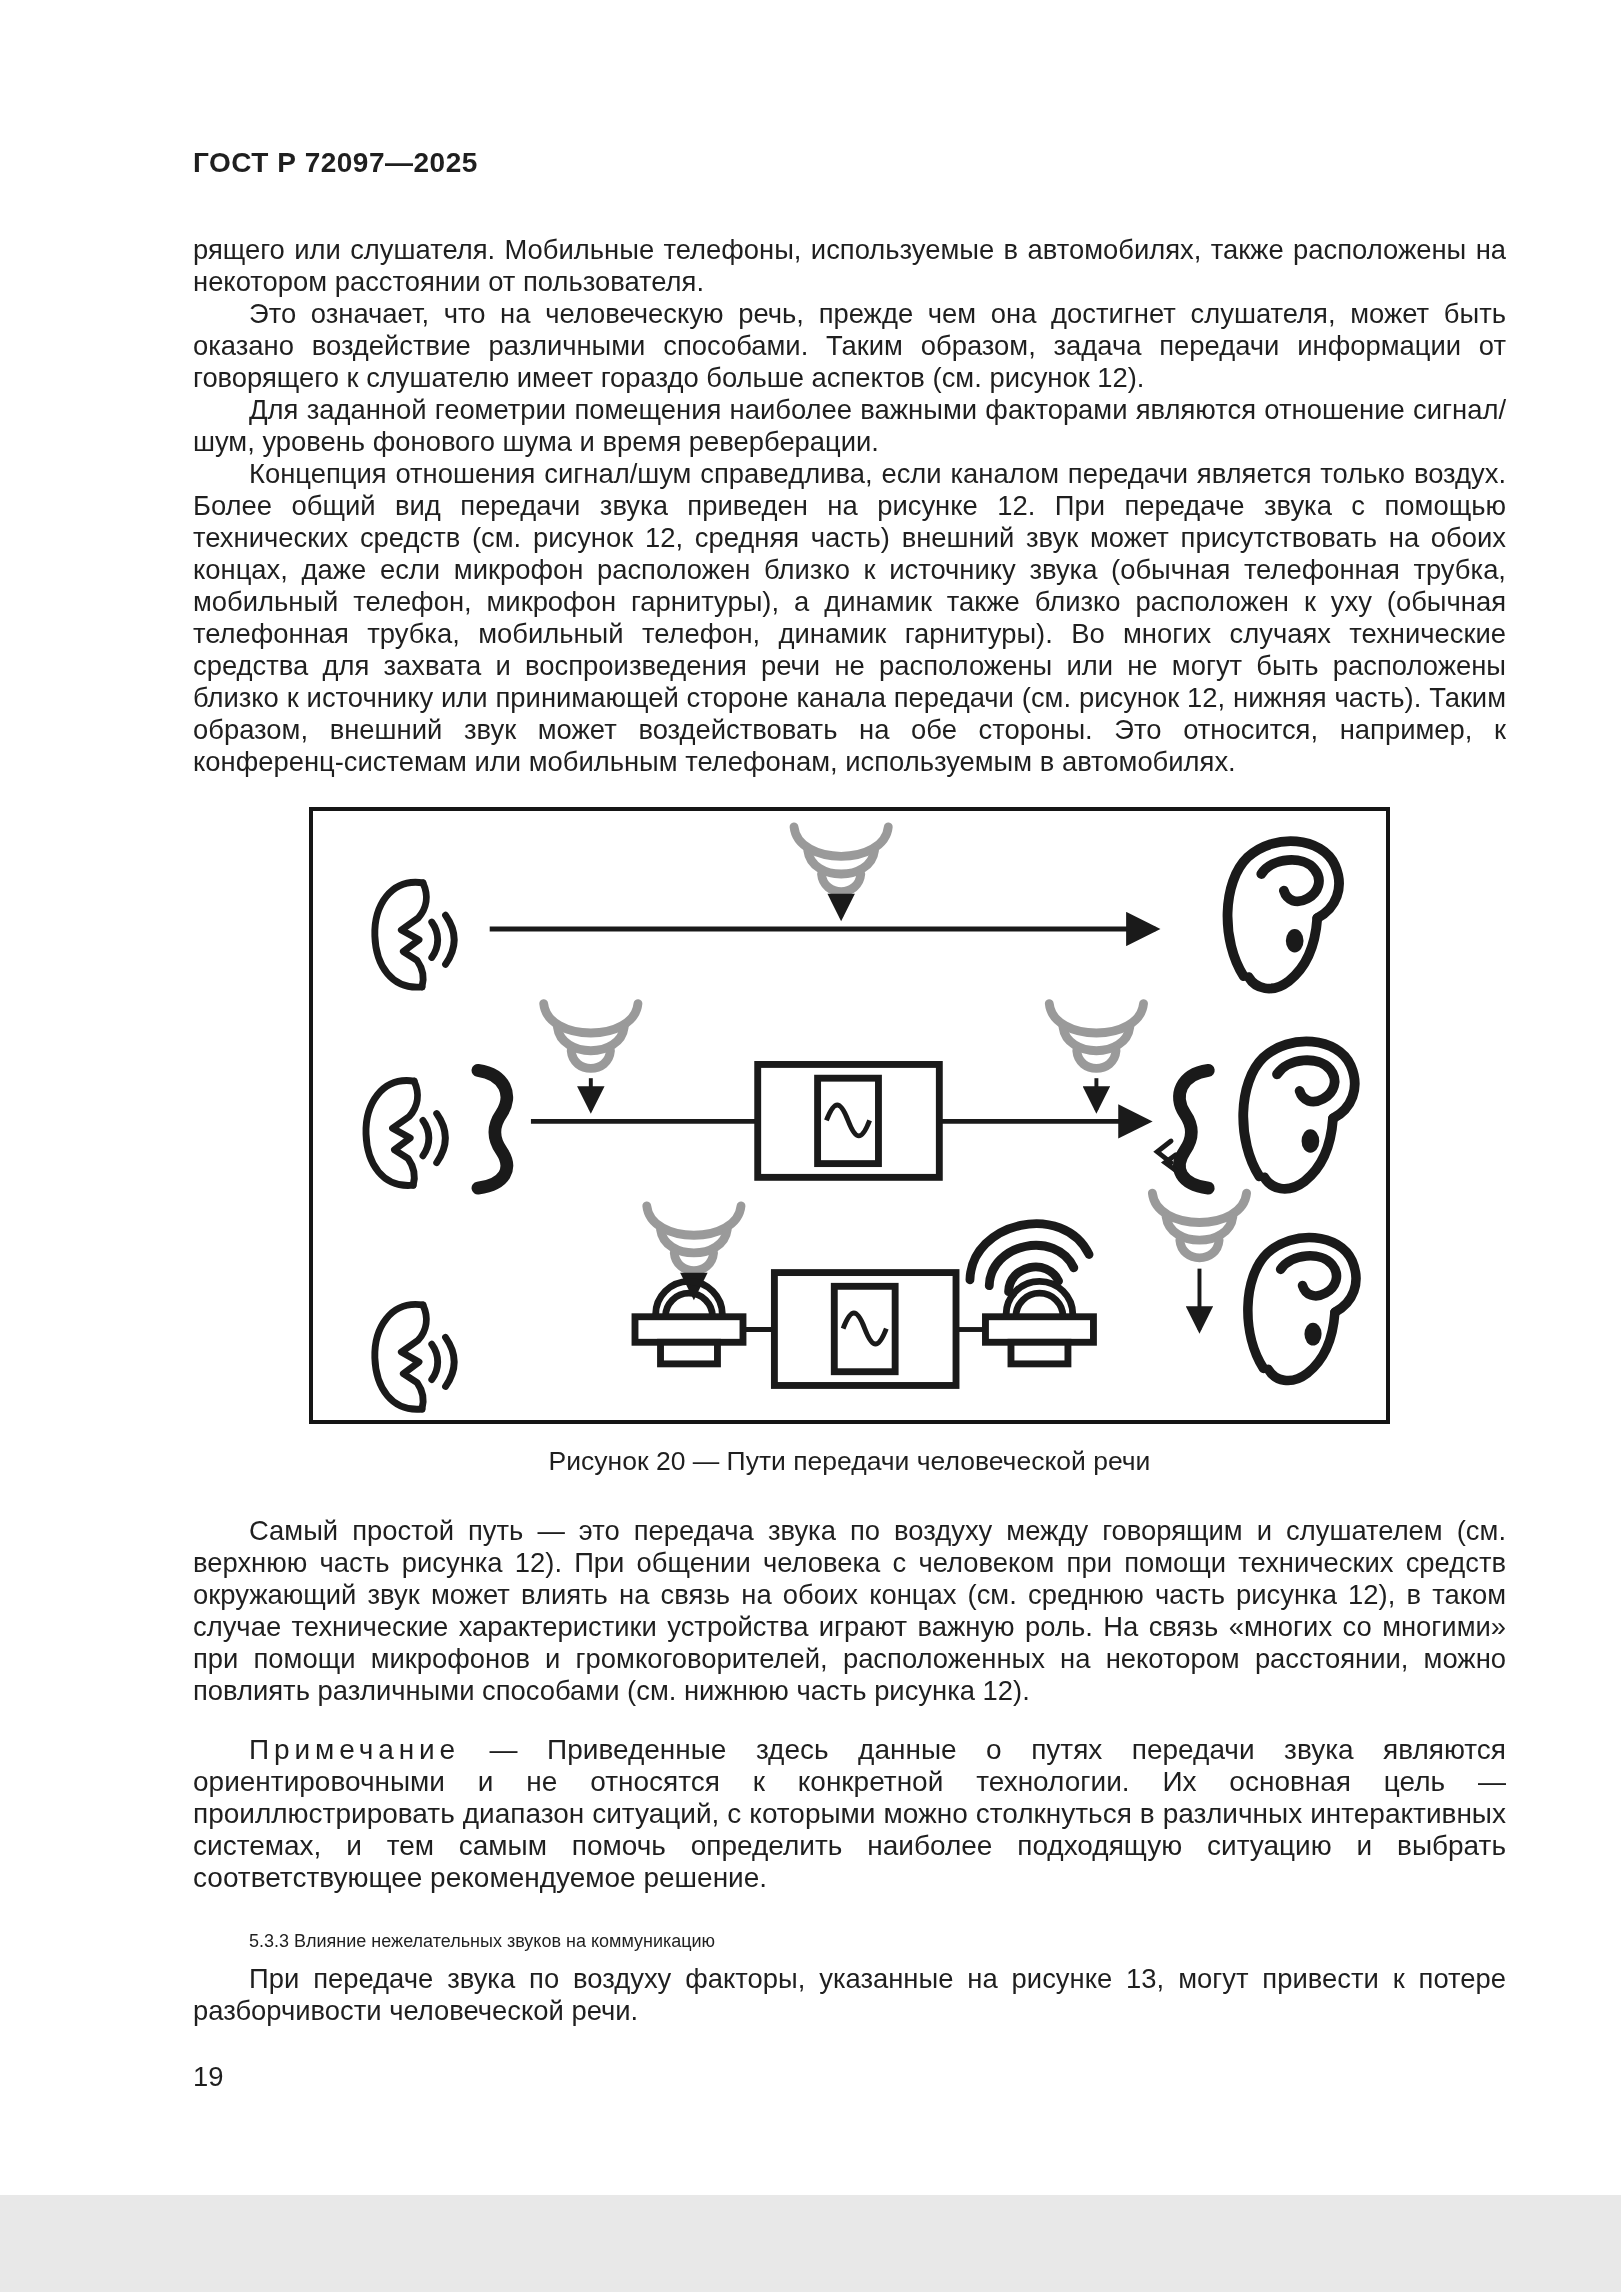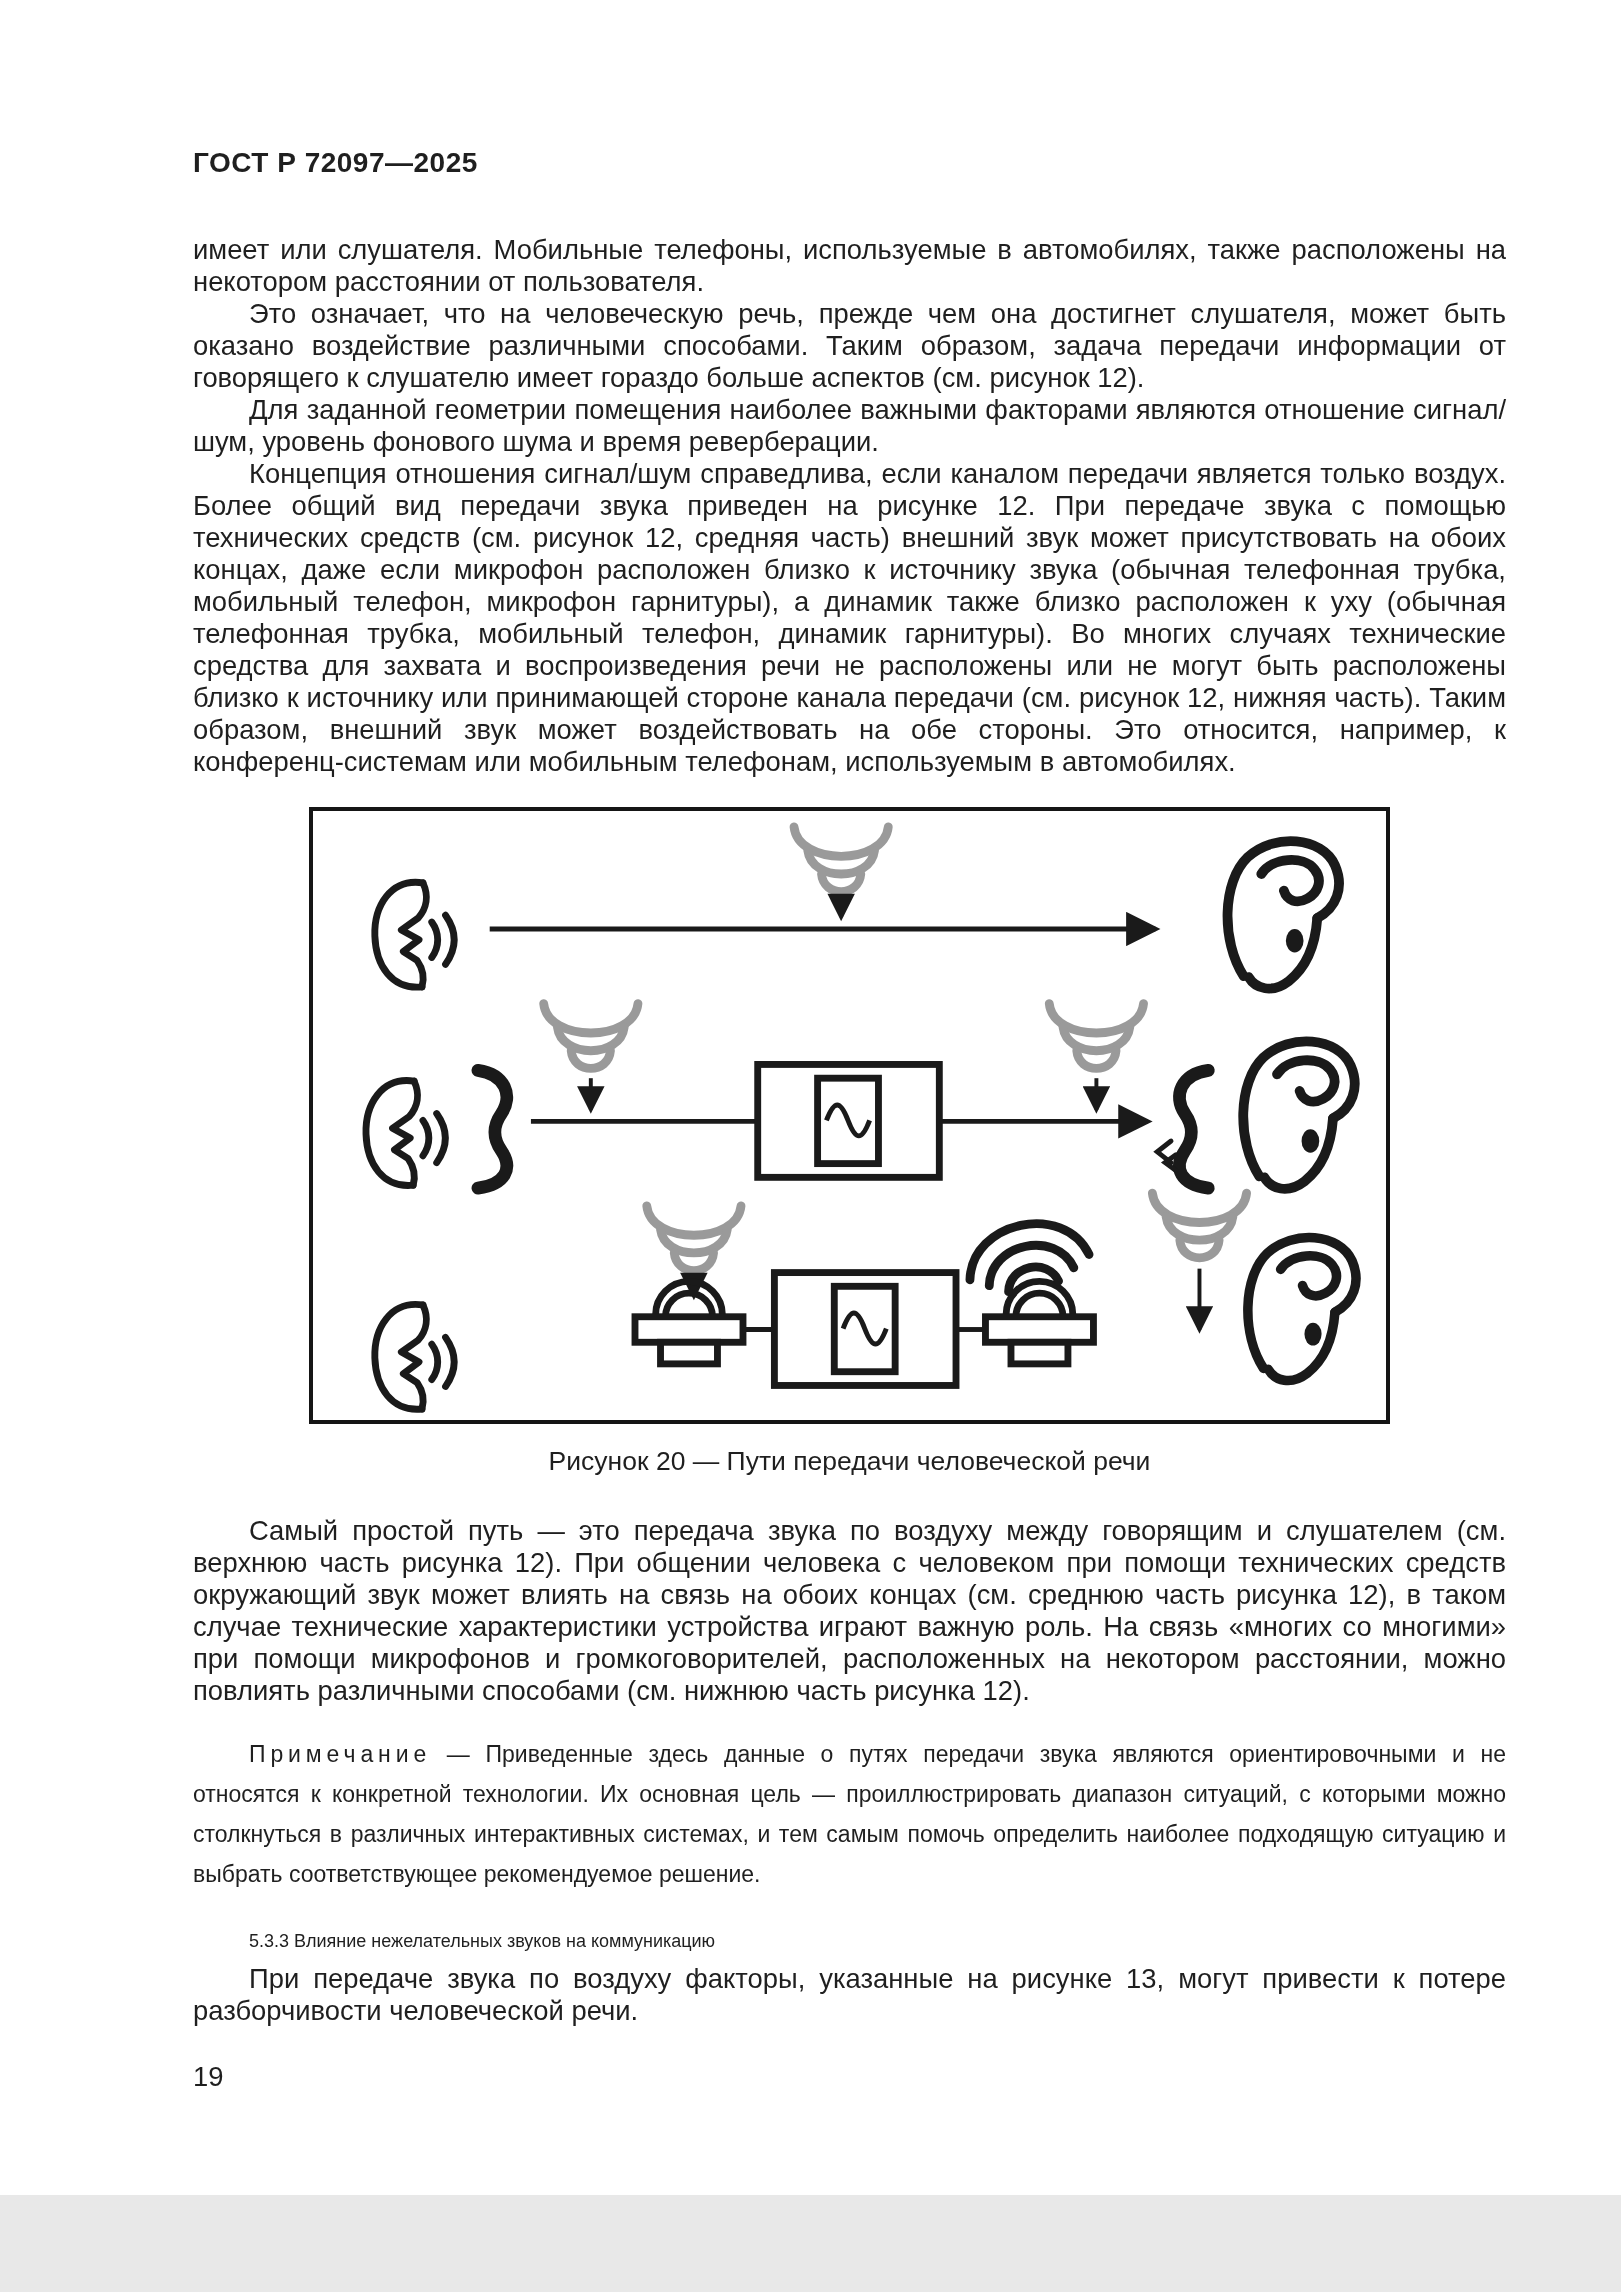--- a/index.html
+++ b/index.html
@@ -38,21 +38,21 @@
   }
   .figure svg { display:block; width:100%; height:100%; }
   .fig-caption {
     margin-top:21.6px;
     font-size:26.5px; line-height:30px;
     text-align:center; text-indent:0;
   }
   .para.after-fig { margin-top:39px; }
   .note {
     margin:27.4px 0 0 0;
-    font-size:23px; line-height:40px;
+    font-size:28px; line-height:32px;
     text-align:justify; text-indent:56px;
   }
   .note .note-label { letter-spacing:4.9px; }
   .subheading {
     margin:31px 0 0 0;
     font-size:18px; line-height:32px;
     font-weight:normal; text-indent:56px;
   }
   .para.last { margin-top:5.9px; }
   .page-number {
@@ -61,21 +61,21 @@
   }
 </style>
 </head>
 <body>
 
 <div class="page">
   <div class="content">
 
     <div class="doc-code">ГОСТ Р 72097—2025</div>
 
-    <p class="para first">имеет или слушателя. Мобильные телефоны, используемые в автомобилях, также расположены на некотором расстоянии от пользователя.</p>
+    <p class="para first">рящего или слушателя. Мобильные телефоны, используемые в автомобилях, также расположены на некотором расстоянии от пользователя.</p>
     <p class="para">Это означает, что на человеческую речь, прежде чем она достигнет слушателя, может быть оказано воздействие различными способами. Таким образом, задача передачи информации от говорящего к слушателю имеет гораздо больше аспектов (см. рисунок 12).</p>
     <p class="para">Для заданной геометрии помещения наиболее важными факторами являются отношение сигнал/шум, уровень фонового шума и время реверберации.</p>
     <p class="para">Концепция отношения сигнал/шум справедлива, если каналом передачи является только воздух. Более общий вид передачи звука приведен на рисунке 12. При передаче звука с помощью технических средств (см. рисунок 12, средняя часть) внешний звук может присутствовать на обоих концах, даже если микрофон расположен близко к источнику звука (обычная телефонная трубка, мобильный телефон, микрофон гарнитуры), а динамик также близко расположен к уху (обычная телефонная трубка, мобильный телефон, динамик гарнитуры). Во многих случаях технические средства для захвата и воспроизведения речи не расположены или не могут быть расположены близко к источнику или принимающей стороне канала передачи (см. рисунок 12, нижняя часть). Таким образом, внешний звук может воздействовать на обе стороны. Это относится, например, к конференц-системам или мобильным телефонам, используемым в автомобилях.</p>
 
     <div class="figure">
       <svg viewBox="0 0 1093 620">
         <defs>
           <marker id="ah" viewBox="0 0 10 10" refX="8.5" refY="5" markerWidth="8" markerHeight="7" orient="auto-start-reverse">
             <path d="M0,0 L10,5 L0,10 z" fill="#1a1a1a"></path>
           </marker>

